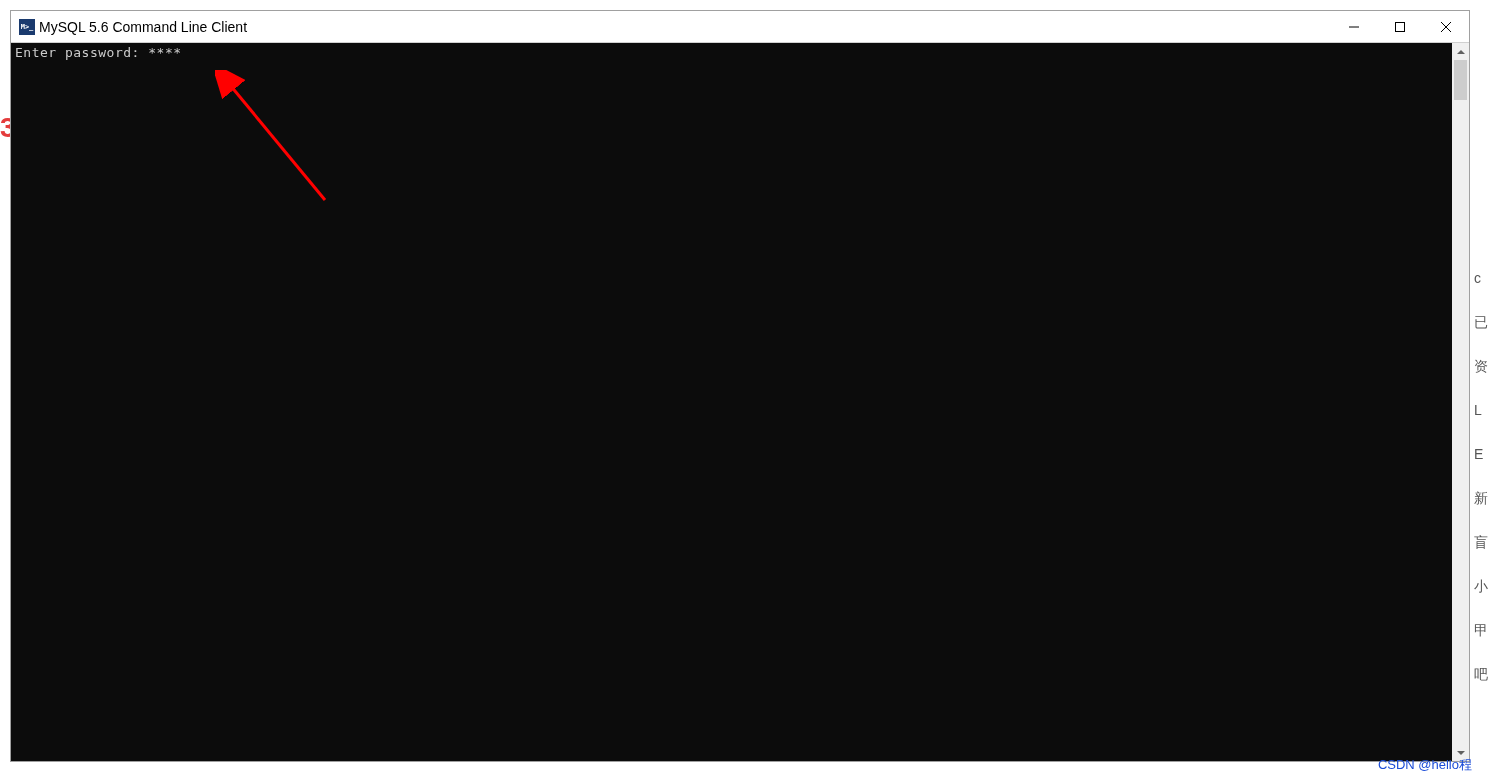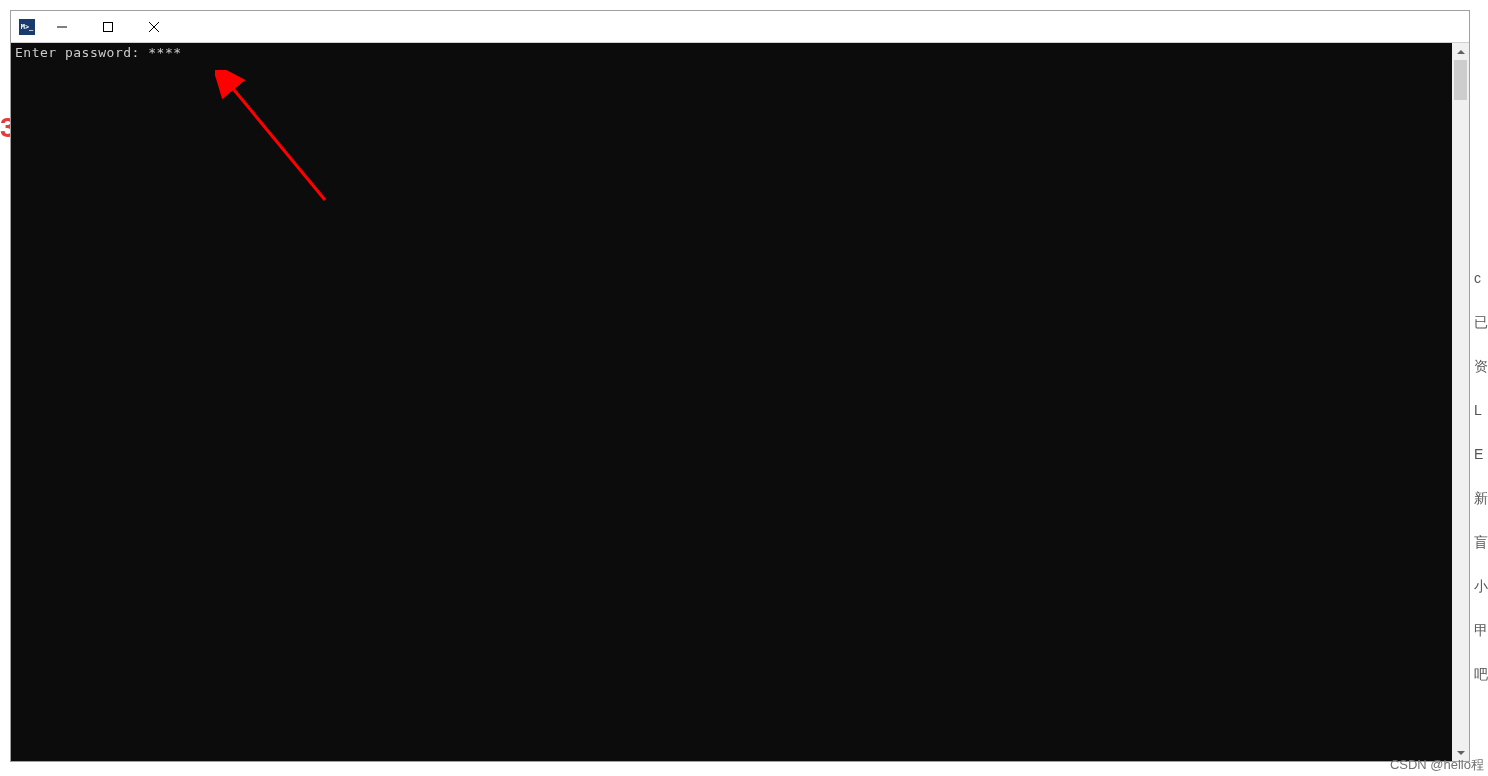--- a/index.html
+++ b/index.html
@@ -48,22 +48,22 @@
     }
     
     .bg-sidebar-item {
       height: 24px;
       overflow: hidden;
     }
     
     .watermark {
       position: absolute;
       bottom: 2px;
-      right: 4px;
-      color: #737373;
+      right: 16px;
+      color: #1d4ed8;
       font-size: 13px;
       font-family: Arial, sans-serif;
       z-index: 100;
     }
     
     .console-window {
       position: absolute;
       top: 10px;
       left: 10px;
       width: 1460px;
@@ -242,20 +242,21 @@
     <div class="bg-sidebar-item">甲</div>
     <div class="bg-sidebar-item">吧</div>
   </div>
 </div>
 
 <div class="console-window">
   <div class="titlebar">
     <div class="app-icon">
       <span class="app-icon-inner">M&gt;_</span>
     </div>
+    <div class="window-title">MySQL 5.6 Command Line Client</div>
     <div class="window-controls">
       <div class="window-control">
         <svg viewBox="0 0 10 10">
           <line x1="0" y1="5" x2="10" y2="5" stroke="#000" stroke-width="1"></line>
         </svg>
       </div>
       <div class="window-control">
         <svg viewBox="0 0 10 10">
           <rect x="0.5" y="0.5" width="9" height="9" stroke="#000" stroke-width="1" fill="none"></rect>
         </svg>

